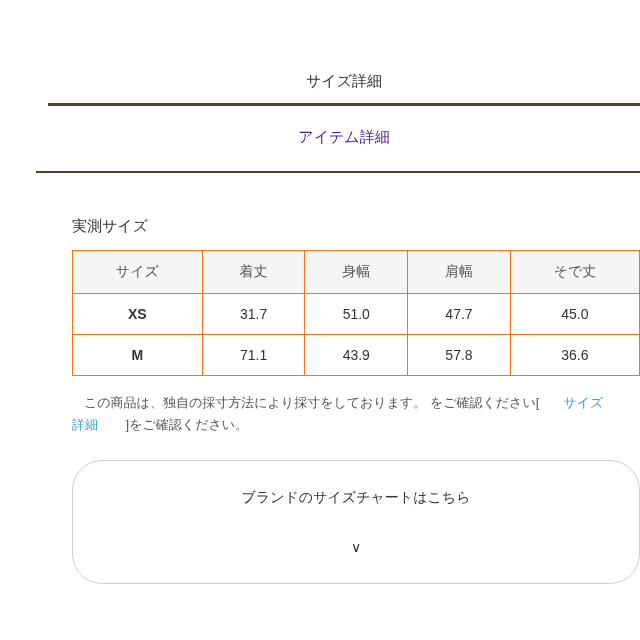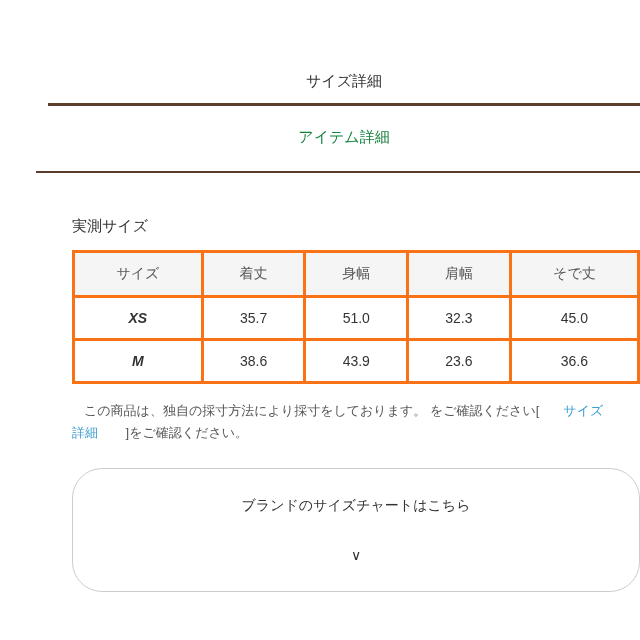--- a/index.html
+++ b/index.html
@@ -33,21 +33,21 @@
     }
 
     .tab-active {
       border-bottom: 3px solid #5a3e2b;
       color: #333333;
       font-weight: 500;
       margin-bottom: -2px;
     }
 
     .tab-inactive {
-      color: #15803d;
+      color: #4c1d95;
     }
 
     .content {
       padding: 20px 24px;
     }
 
     .section-title {
       font-size: 15px;
       font-weight: 500;
       color: #333333;
@@ -56,41 +56,40 @@
 
     .size-table {
       width: 100%;
       border-collapse: collapse;
       margin-bottom: 16px;
       font-size: 14px;
     }
 
     .size-table th,
     .size-table td {
-      border: 3px solid #f97316;
+      border: 1px solid #f97316;
       padding: 12px 14px;
       text-align: center;
     }
 
     .size-table thead tr {
       background-color: #f5f5f5;
     }
 
     .size-table thead th {
       font-weight: 500;
       color: #555555;
     }
 
     .size-table tbody tr {
       background-color: #ffffff;
     }
 
     .size-table tbody td:first-child {
       font-weight: 600;
-      font-style: italic;
     }
 
     .note-text {
       font-size: 13px;
       color: #555555;
       line-height: 1.7;
       margin-bottom: 24px;
     }
 
     .note-link {
@@ -135,30 +134,30 @@
           <th>着丈</th>
           <th>身幅</th>
           <th>肩幅</th>
           <th>そで丈</th>
         </tr>
     </thead>
     <tbody>
 
     <tr>
           <td>XS</td>
-          <td>35.7</td>
+          <td>31.7</td>
           <td>51.0</td>
-          <td>32.3</td>
+          <td>47.7</td>
           <td>45.0</td>
         </tr>
         <tr>
           <td>M</td>
-          <td>38.6</td>
+          <td>71.1</td>
           <td>43.9</td>
-          <td>23.6</td>
+          <td>57.8</td>
           <td>36.6</td>
         </tr>
       </tbody>
   </table>
 
   <p class="note-text">
     <span>この商品は、独自の採寸方法により採寸をしております。 をご確認ください[</span><a class="note-link" href="#">サイズ詳細</a><span> ]をご確認ください。</span>
   </p>
 
   <button class="brand-chart-btn">

